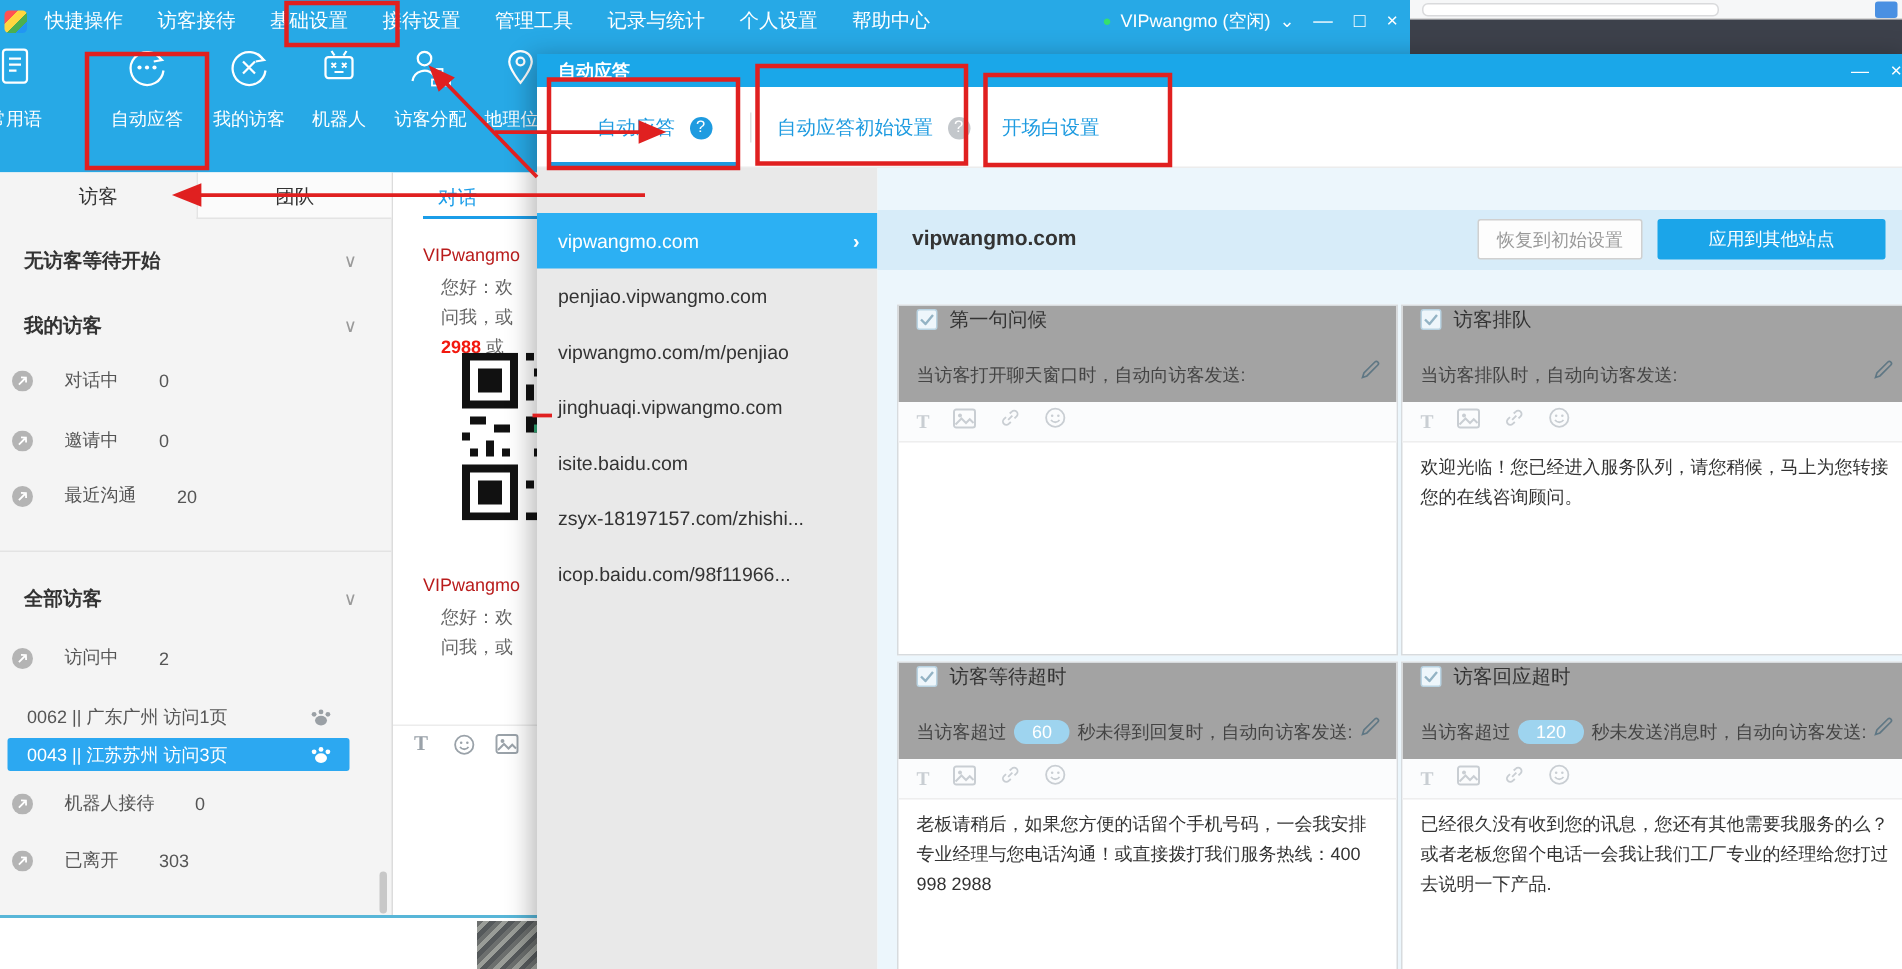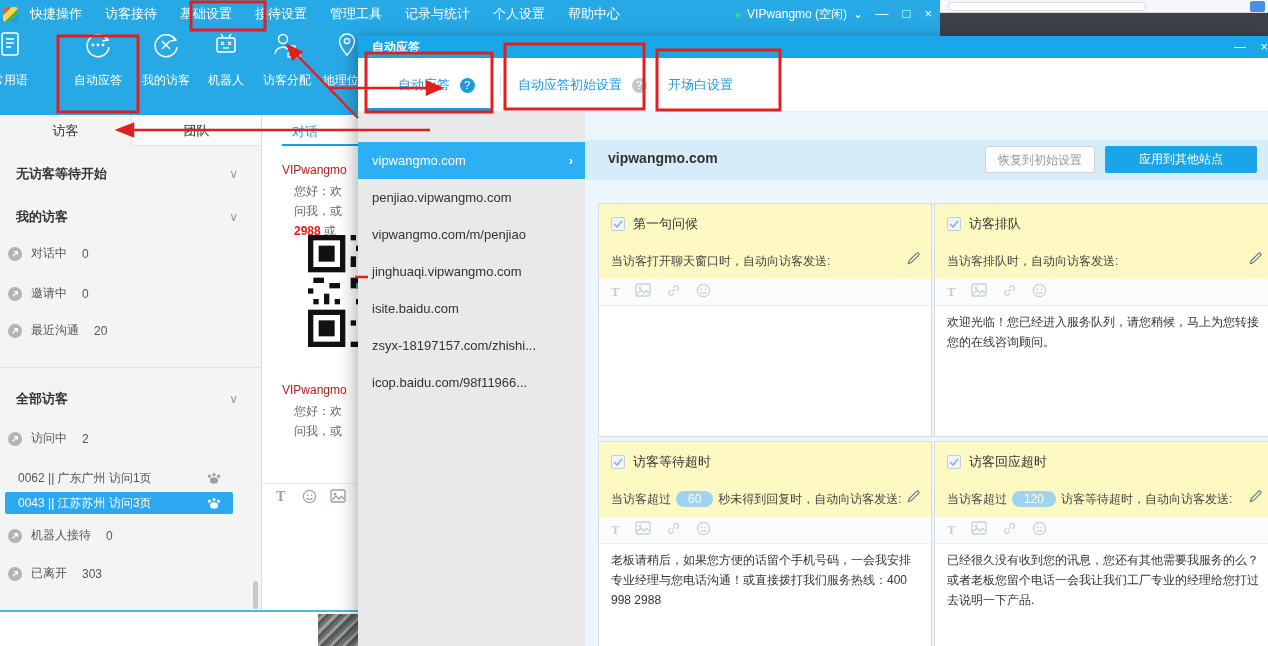--- a/index.html
+++ b/index.html
@@ -24,21 +24,21 @@
 .tb-item{position:absolute;width:72px;text-align:center;color:#fff;cursor:pointer}
 .tb-item .ic{display:block;height:36px;margin:0 auto 4px}
 .tb-item .lb{font-size:12px;white-space:nowrap}
 
 #sidebar{position:absolute;left:0;top:115px;width:262px;height:495px;background:#f4f4f4;border-right:1px solid #dcdcdc}
 .sb-tab{position:absolute;top:0;height:31px;line-height:31px;text-align:center;font-size:13px;color:#333}
 #tab-visitor{left:0;width:131px;background:#f4f4f4}
 #tab-team{left:131px;width:130px;background:#fbfbfb;border-left:1px solid #e4e4e4;border-bottom:1px solid #e4e4e4}
 .sb-group{position:absolute;left:16px;font-size:13px;font-weight:bold;color:#333;width:230px}
 .sb-group .chev{position:absolute;right:8px;top:2px;color:#9a9a9a;font-weight:normal;font-size:12px}
-.sb-item{position:absolute;left:8px;font-size:12px;color:#555;display:flex;align-items:center;gap:9px;width:240px}
+.sb-item{position:absolute;left:8px;font-size:12px;color:#555;display:flex;align-items:center;gap:21px;width:240px}
 .sb-item .cnt{margin-left:6px}
 .vrow{position:absolute;left:5px;width:228px;height:22px;line-height:22px;font-size:12px;color:#555;padding-left:13px;border-radius:2px}
 .vrow .paw{position:absolute;right:12px;top:5px}
 .vrow.sel{background:#2ca8f1;color:#fff}
 #sb-divider{position:absolute;left:0;top:252px;width:261px;height:1px;background:#e3e3e3}
 #sb-scroll{position:absolute;left:253px;top:466px;width:5px;height:28px;background:#c8c8c8;border-radius:3px}
 
 #chatpanel{position:absolute;left:262px;top:115px;width:400px;height:495px;background:#fff}
 #chat-tab{position:absolute;left:30px;top:8px;font-size:13px;color:#1b9de8}
 #chat-underline{position:absolute;left:20px;top:29px;width:78px;height:2px;background:#1b9de8}
@@ -64,21 +64,21 @@
 .site-row{position:absolute;left:0;width:227px;height:37px;line-height:37px;padding-left:14px;font-size:13px;color:#333;white-space:nowrap;cursor:pointer}
 .site-row.sel{background:#2cb0f3;color:#fff}
 .site-row .arr{position:absolute;right:12px;font-weight:bold}
 #main-panel{position:absolute;left:227px;top:0;width:689px;height:534px;background:#ecf6fc}
 #panel-head{position:absolute;left:0;top:28px;width:100%;height:40px;background:#d7ecf9}
 #panel-title{position:absolute;left:23px;top:10px;font-size:14px;font-weight:bold;color:#333}
 .btn{position:absolute;top:6px;height:27px;line-height:27px;text-align:center;font-size:12px;border-radius:2px;cursor:pointer}
 #btn-reset{left:400px;width:110px;background:#fdfdfd;border:1px solid #d0d0d0;color:#999}
 #btn-apply{left:520px;width:152px;background:#1ba5e9;color:#fff}
 .card{position:absolute;width:334px;background:#fff;border:1px solid #d7dbde;overflow:hidden}
-.card-head{background:#fef9c3;padding:11px 12px 9px;position:relative}
+.card-head{background:#a3a3a3;padding:0 12px 9px;position:relative}
 .card-title{display:flex;align-items:center;gap:8px;font-size:13px;color:#333}
 .card-desc{margin-top:20px;font-size:12px;color:#444}
 .pencil{position:absolute;right:10px;bottom:9px;cursor:pointer}
 .pill{display:inline-block;background:#9ed4ef;color:#fff;border-radius:10px;padding:1px 12px;margin:0 5px;font-size:12px}
 .card-tools{height:27px;background:#fbfcfd;border-bottom:1px solid #eee;display:flex;align-items:center;gap:15px;padding:0 12px;color:#c9ced3}
 .card-tools .t{font-family:"Liberation Serif","DejaVu Serif",serif;font-weight:bold;font-size:13px}
 .card-body{padding:7px 12px;font-size:12px;line-height:1.65;color:#333}
 .card-body .red{color:#f2190f;font-weight:bold}
 .qr{margin-top:5px}
 .cb{width:14px;height:14px;background:#eef6fb;border:1px solid #b9d3e2;border-radius:2px;flex:0 0 auto;display:flex;align-items:center;justify-content:center}
@@ -527,21 +527,21 @@
           <div class="card-head">
             <div class="card-title">
               <span class="cb">
                   <svg width="10" height="8" viewBox="0 0 10 8">
                     <path d="M1 4 L4 7 L9 1" fill="none" stroke="#93b3c4" stroke-width="1.6"></path>
                   </svg>
                 </span>
               <span>访客回应超时</span>
             </div>
             <div class="card-desc">
-              <span>当访客超过</span><span class="pill">120</span><span>访客等待超时，自动向访客发送:</span>
+              <span>当访客超过</span><span class="pill">120</span><span>秒未发送消息时，自动向访客发送:</span>
             </div>
             <span class="pencil"><svg width="15" height="15">
                   <use href="#pencilsym"></use>
                 </svg></span>
           </div>
           <div class="card-tools">
             <span class="t">T</span>
             <span><svg width="16" height="14">
                   <use href="#imgsym"></use>
                 </svg></span>

